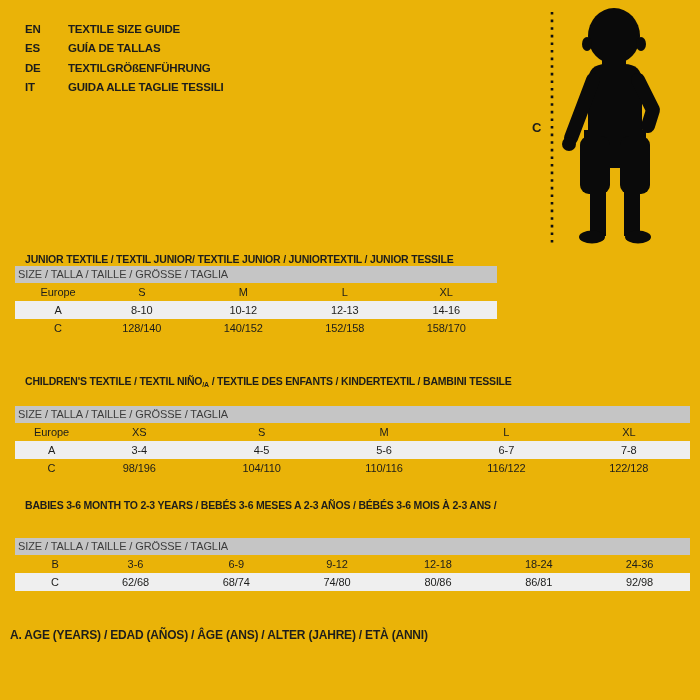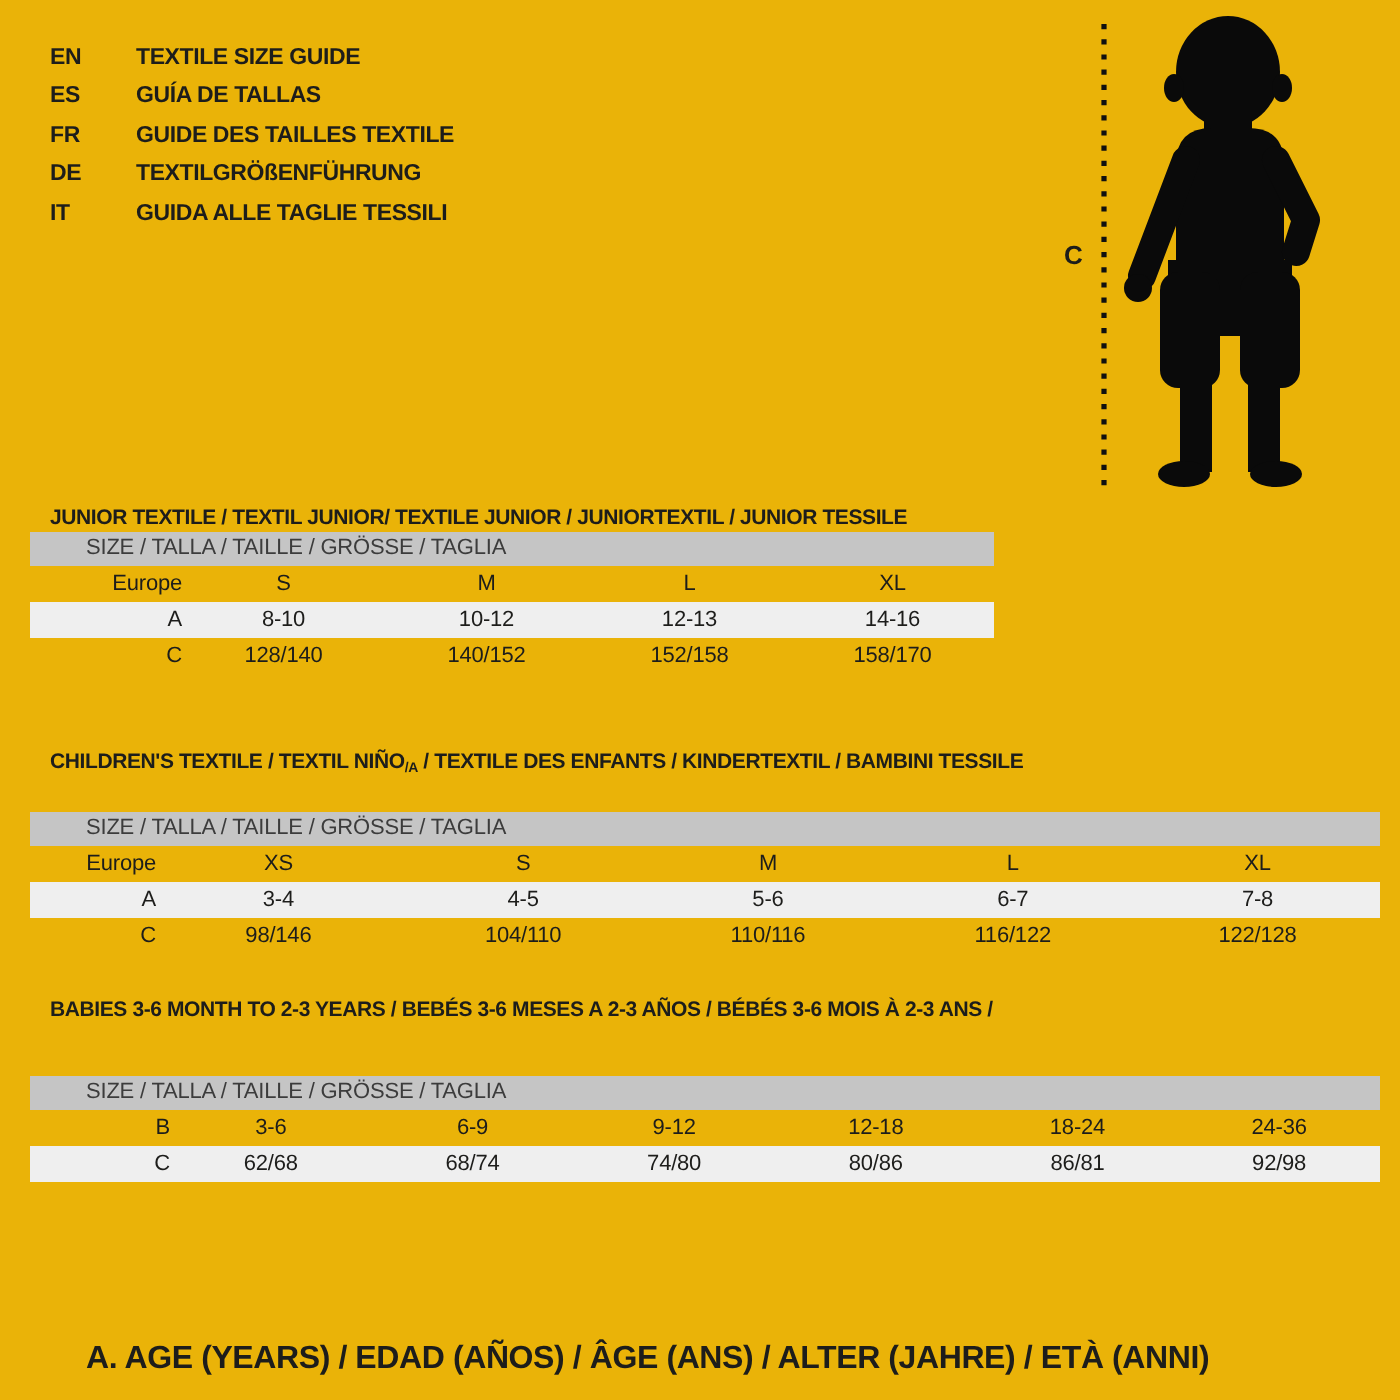--- a/index.html
+++ b/index.html
@@ -23,49 +23,45 @@
   
   .tbl-block{position:absolute;left:15px;}
   #tbl1{top:253px;width:482px;}
   #tbl2{top:375px;width:675px;}
   #tbl3{top:496px;width:675px;}
   .tbl-title{font-weight:700;font-size:10.5px;letter-spacing:-0.2px;white-space:nowrap;margin-left:10px;line-height:13px;}
   #tbl1 .tbl-title{}
   #tbl2 .tbl-title{margin-bottom:15px;}
   #tbl3 .tbl-title{line-height:18px;margin-bottom:24px;}
   .t-sub{font-size:7px;vertical-align:-2px;}
-  .hdr-bar{height:17px;line-height:17px;background:var(--hdr-bar,#c5c5c5);color:#3c3c3c;font-size:11px;padding-left:28px;letter-spacing:-0.1px;}
+  .hdr-bar{height:17px;line-height:17px;background:var(--hdr-bar,#c5c5c5);color:#3c3c3c;font-size:11px;padding-left:3px;letter-spacing:-0.1px;}
   table{border-collapse:collapse;table-layout:fixed;width:100%;}
   td{height:18px;font-size:11px;text-align:center;padding:0;letter-spacing:-0.1px;}
-  td.label-cell{text-align:right;padding-left:10px;}
+  td.label-cell{text-align:center;padding-left:10px;}
   #tbl1 td.label-cell{width:66px;}
   #tbl2 td.label-cell{width:53px;}
   #tbl3 td.label-cell{width:60px;}
   tr.shaded{background:var(--stripe,#efefef);}
 
   
-  .footnotes{position:absolute;left:43px;top:626px;font-weight:700;font-size:16px;line-height:19px;letter-spacing:-0.2px;white-space:nowrap;margin-top:44px;}
+  .footnotes{position:absolute;left:10px;top:626px;font-weight:700;font-size:12px;line-height:19px;letter-spacing:-0.2px;white-space:nowrap;}
 </style>
 </head>
 <body>
 
 <div class="sheet">
 
   <div class="lang-list">
     <div class="lang-row">
       <span class="lang-code">EN</span>
       <span>TEXTILE SIZE GUIDE</span>
     </div>
     <div class="lang-row">
       <span class="lang-code">ES</span>
       <span>GUÍA DE TALLAS</span>
-    </div>
-    <div class="lang-row">
-      <span class="lang-code">FR</span>
-      <span>GUIDE DES TAILLES TEXTILE</span>
     </div>
     <div class="lang-row">
       <span class="lang-code">DE</span>
       <span>TEXTILGRÖßENFÜHRUNG</span>
     </div>
     <div class="lang-row">
       <span class="lang-code">IT</span>
       <span>GUIDA ALLE TAGLIE TESSILI</span>
     </div>
   </div>
@@ -142,21 +138,21 @@
           <tr class="shaded">
             <td class="label-cell">A</td>
             <td>3-4</td>
             <td>4-5</td>
             <td>5-6</td>
             <td>6-7</td>
             <td>7-8</td>
           </tr>
           <tr>
             <td class="label-cell">C</td>
-            <td>98/146</td>
+            <td>98/196</td>
             <td>104/110</td>
             <td>110/116</td>
             <td>116/122</td>
             <td>122/128</td>
           </tr>
         </tbody>
       </table>
   </div>
 
   <div class="tbl-block" id="tbl3">

